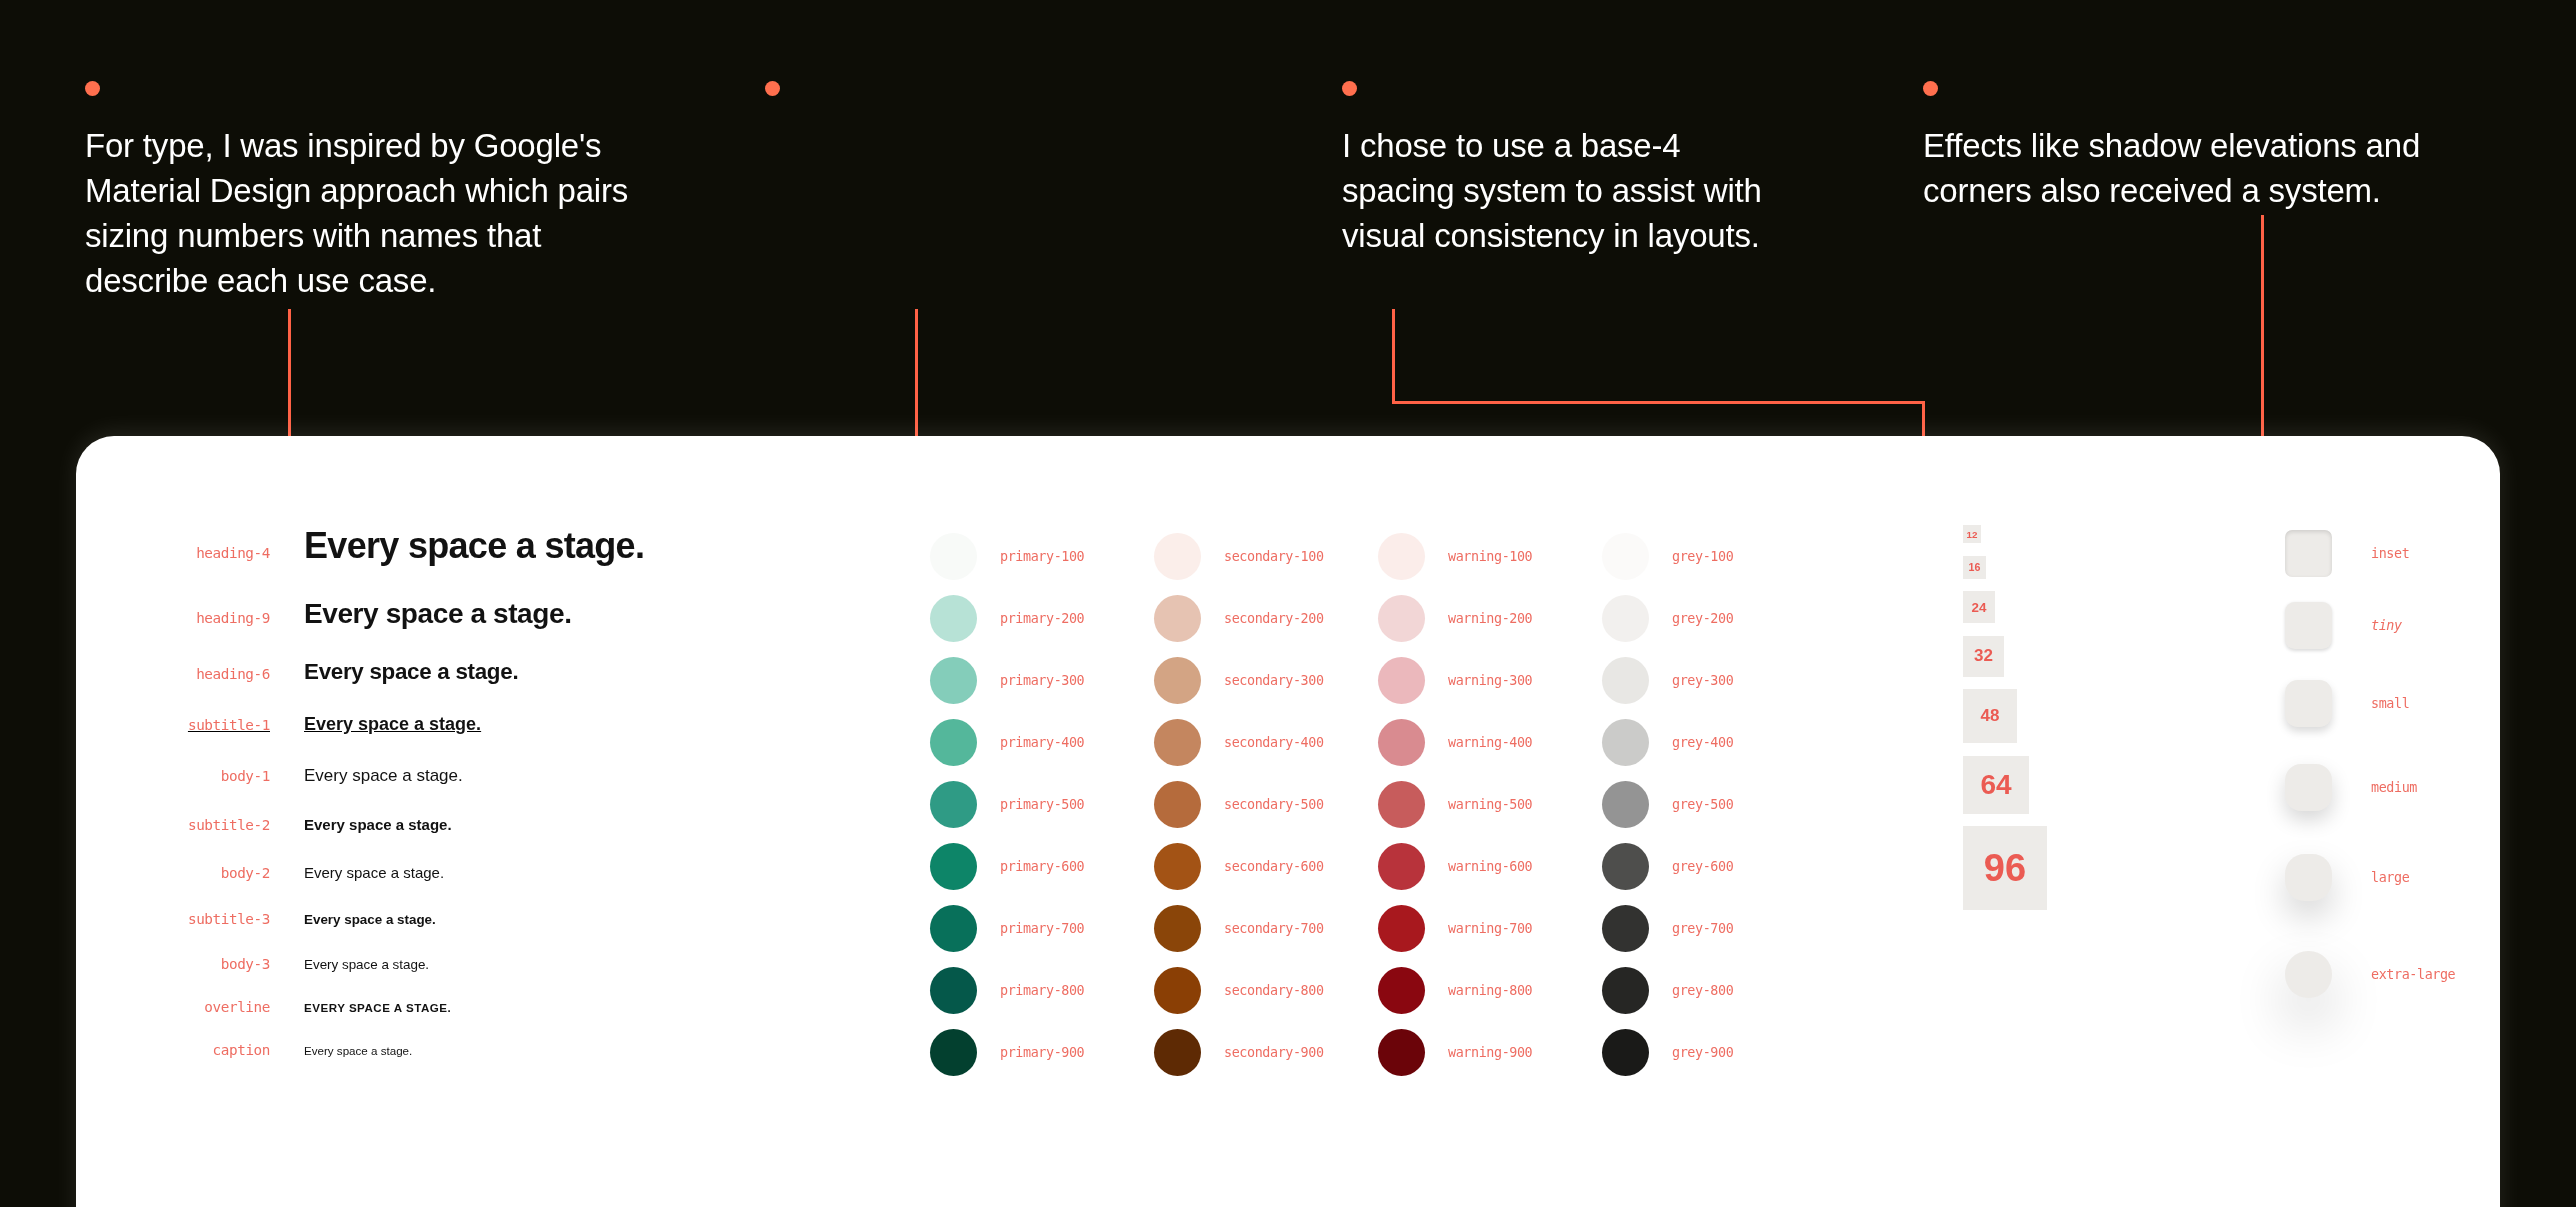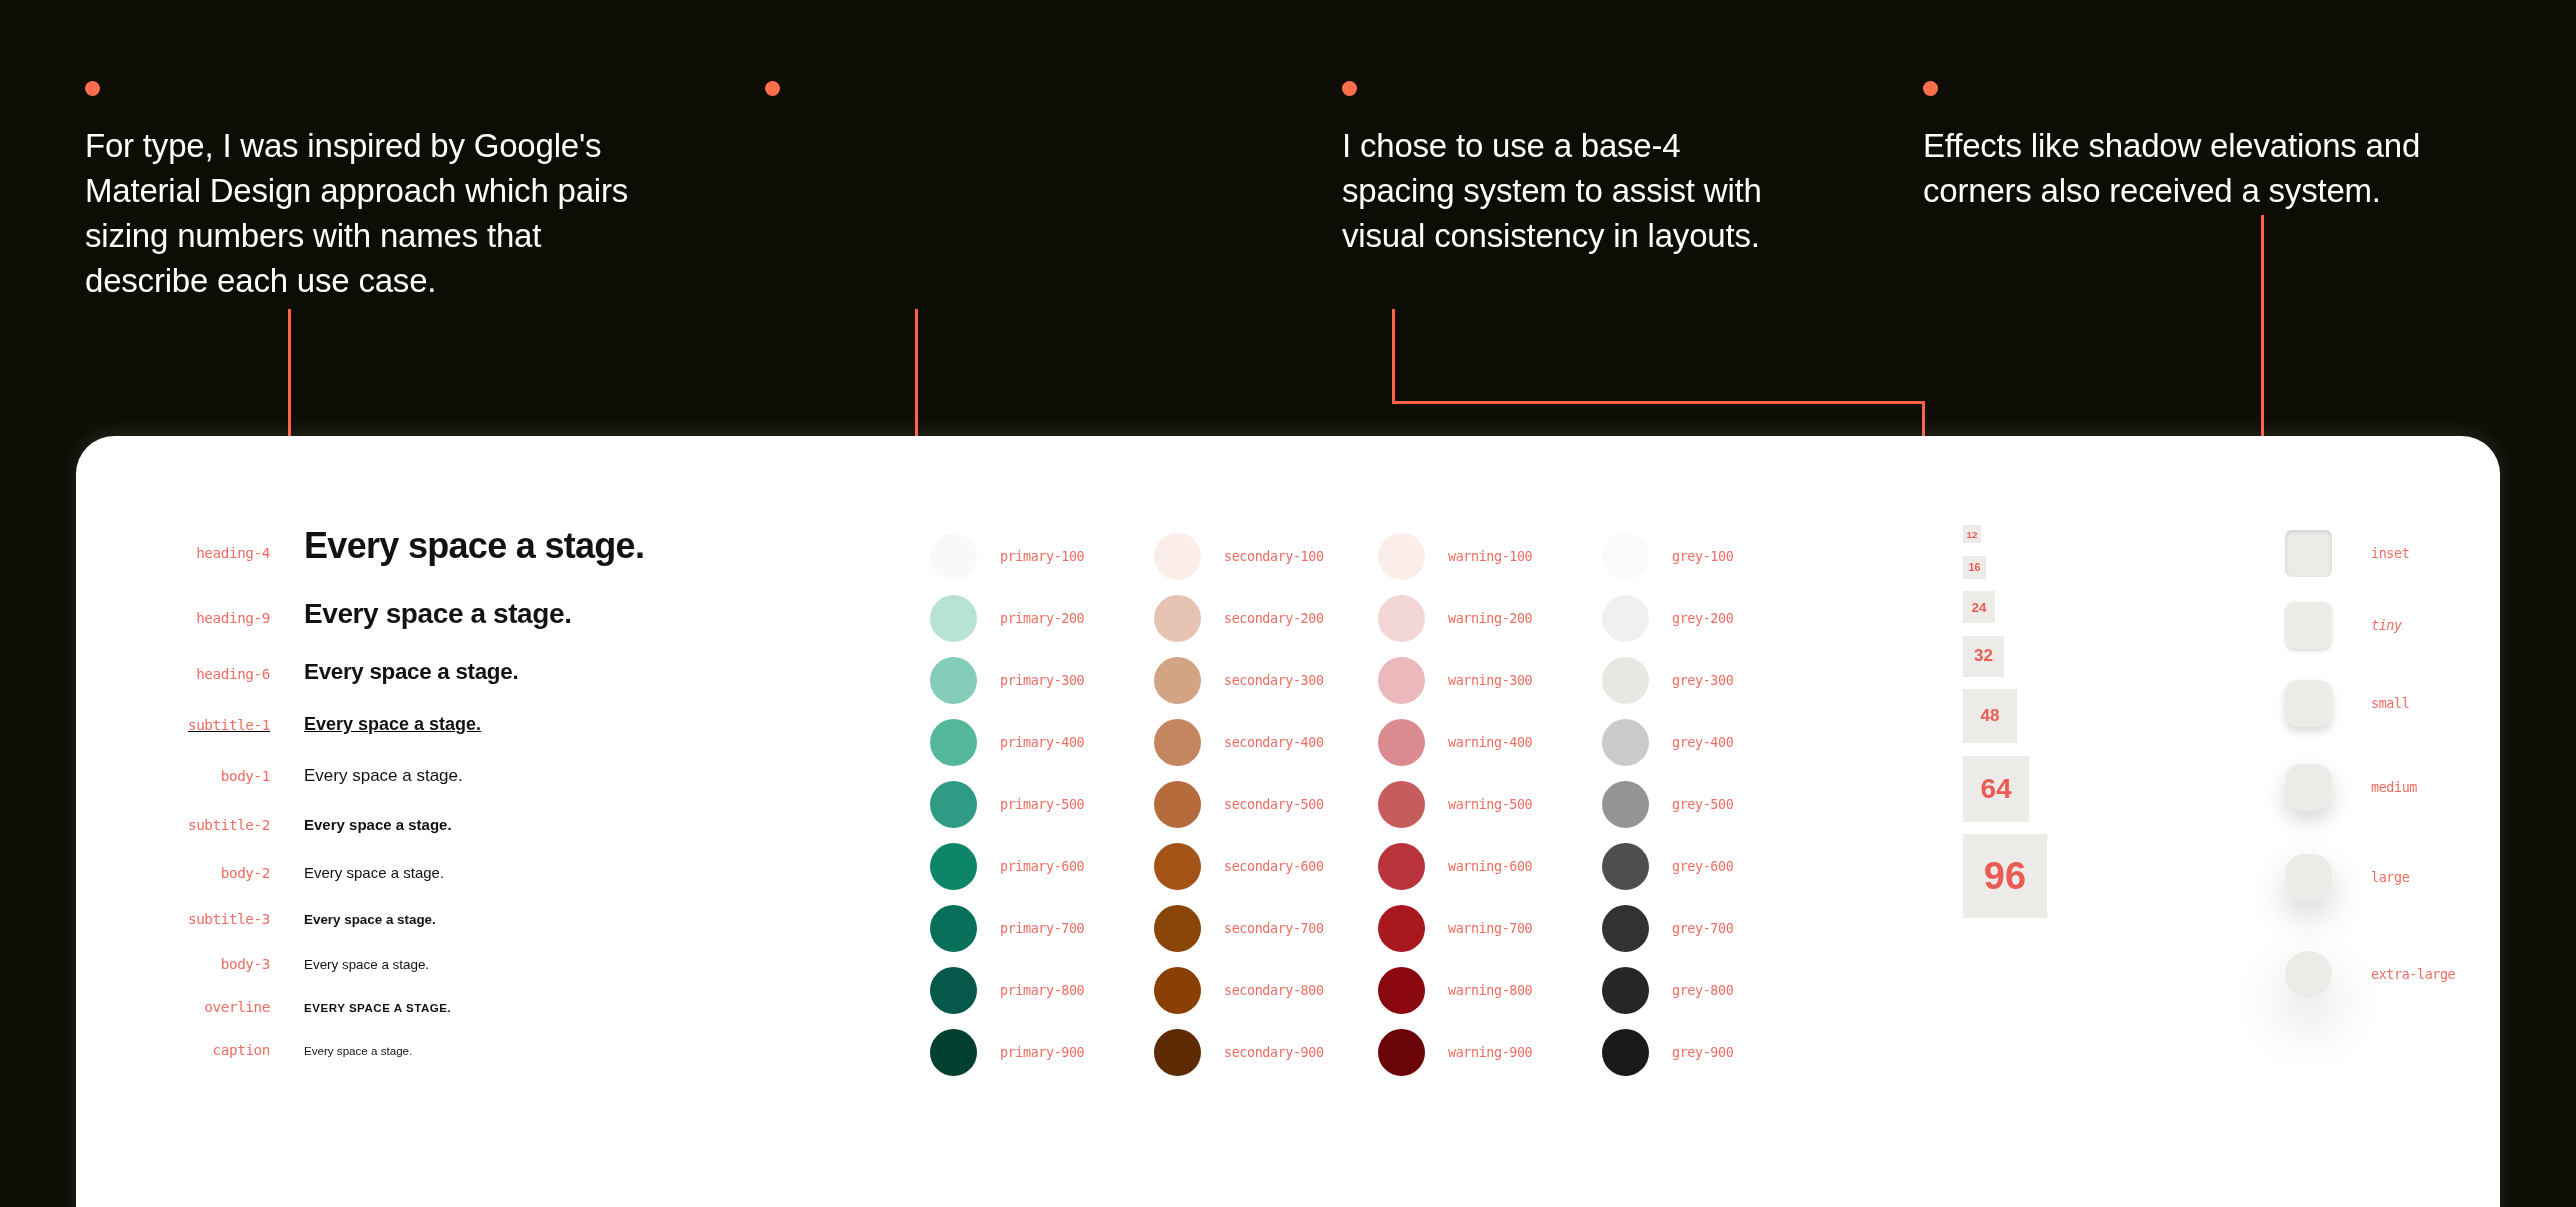--- a/index.html
+++ b/index.html
@@ -352,21 +352,21 @@
           </div>
         </div>
   </div>
 
   <div class="spacing">
         <div class="space-item" style="width: 18px; height: 18px; font-size: 9.8px;">12</div>
         <div class="space-item" style="width: 23px; height: 23px; font-size: 10.7px;">16</div>
         <div class="space-item" style="width: 32px; height: 32px; font-size: 13.4px;">24</div>
         <div class="space-item" style="width: 41px; height: 41px; font-size: 17px;">32</div>
         <div class="space-item" style="width: 54px; height: 54px; font-size: 17px;">48</div>
-        <div class="space-item" style="width: 66px; height: 66px; font-size: 28px;">64</div>
+        <div class="space-item" style="width: 66px; height: 58px; font-size: 28px;">64</div>
         <div class="space-item" style="width: 84px; height: 84px; font-size: 38px;">96</div>
       </div>
 
   <div class="elevations">
         <div class="elev-row" style="height: 70px;">
           <div class="elev-box" style="width: 47px; height: 47px; border-radius: 7.2px; box-shadow: rgba(0, 0, 0, 0.13) 0px 1.8px 4.5px inset;"></div>
           <div class="elev-name">inset</div>
         </div>
         <div class="elev-row" style="height: 75px; font-style: italic;">
           <div class="elev-box" style="width: 47px; height: 47px; border-radius: 9.8px; box-shadow: rgba(0, 0, 0, 0.14) 0px 1.8px 3.6px;"></div>

